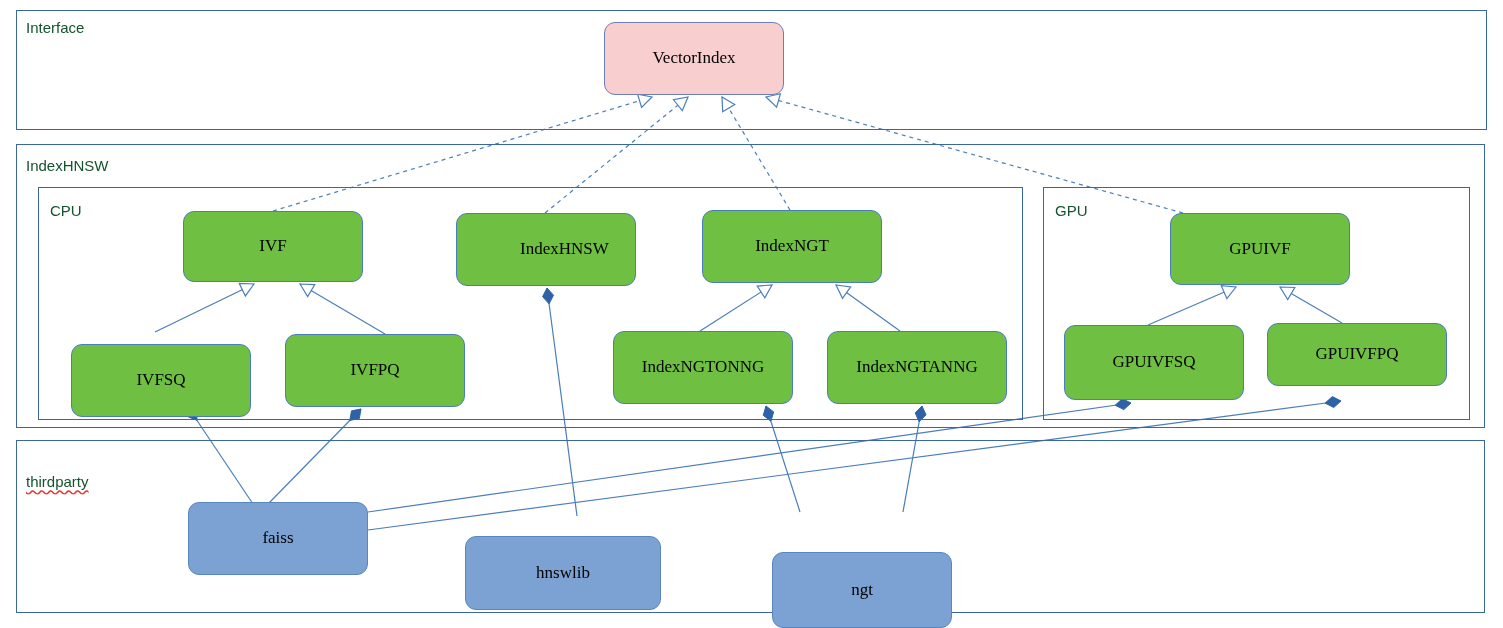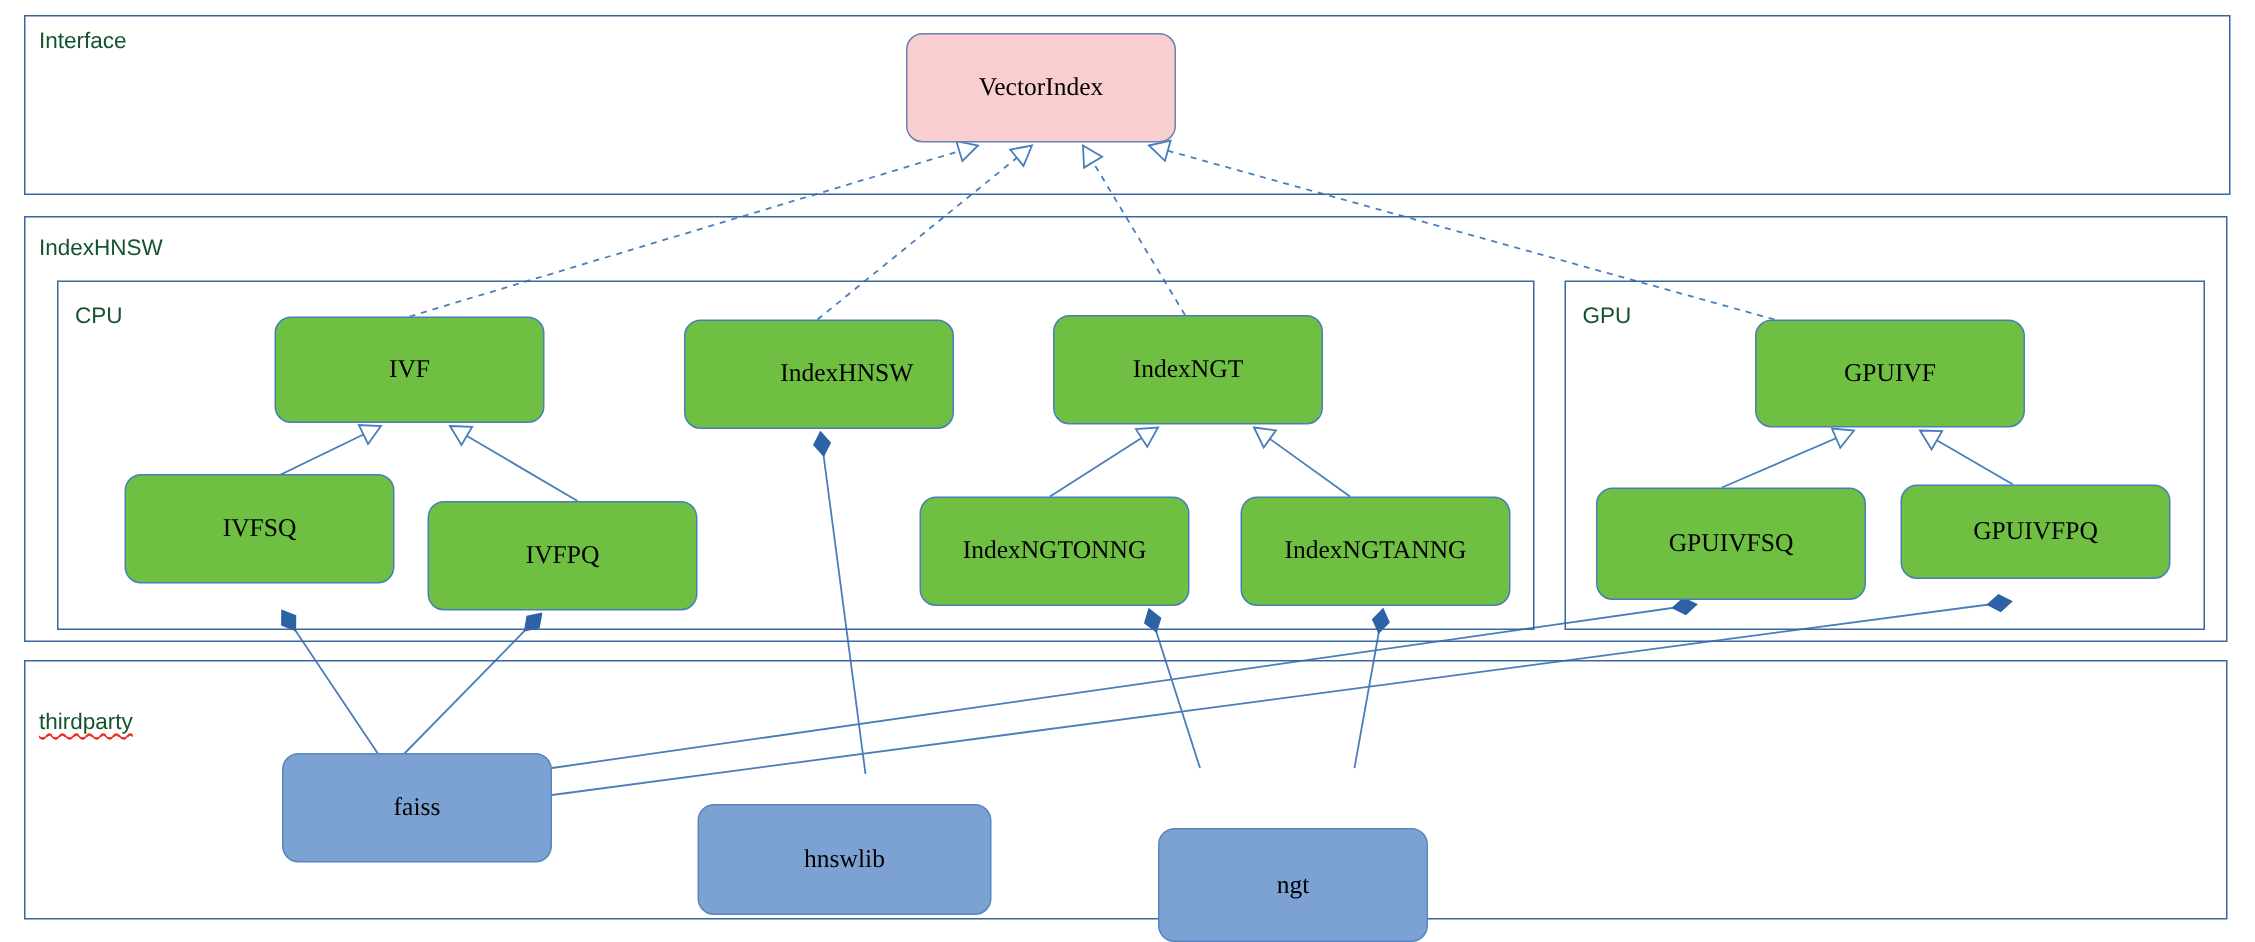--- a/index.html
+++ b/index.html
@@ -114,21 +114,21 @@
       <div class="panel" style="left: 1043px; top: 187px; width: 427px; height: 233px;"></div>
       <div class="panel-label" style="left: 1055px; top: 203px;">GPU</div>
       <div class="panel" style="left: 16px; top: 440px; width: 1469px; height: 173px;"></div>
       <div class="panel-label misspelled" style="left: 26px; top: 474px;">thirdparty</div>
     </div>
   <div id="node-layer">
       <div class="node iface" style="left: 604px; top: 22px; width: 180px; height: 73px;">VectorIndex</div>
       <div class="node impl" style="left: 183px; top: 211px; width: 180px; height: 71px;">IVF</div>
       <div class="node impl" style="left: 456px; top: 213px; width: 180px; height: 73px; padding-left: 37px;">IndexHNSW</div>
       <div class="node impl" style="left: 702px; top: 210px; width: 180px; height: 73px;">IndexNGT</div>
-      <div class="node impl" style="left: 71px; top: 316px; width: 180px; height: 73px; margin-left: 12px;">IVFSQ</div>
+      <div class="node impl" style="left: 71px; top: 344px; width: 180px; height: 73px;">IVFSQ</div>
       <div class="node impl" style="left: 285px; top: 334px; width: 180px; height: 73px;">IVFPQ</div>
       <div class="node impl" style="left: 613px; top: 331px; width: 180px; height: 73px;">IndexNGTONNG</div>
       <div class="node impl" style="left: 827px; top: 331px; width: 180px; height: 73px;">IndexNGTANNG</div>
       <div class="node impl" style="left: 1170px; top: 213px; width: 180px; height: 72px;">GPUIVF</div>
       <div class="node impl" style="left: 1064px; top: 325px; width: 180px; height: 75px;">GPUIVFSQ</div>
       <div class="node impl" style="left: 1267px; top: 323px; width: 180px; height: 63px;">GPUIVFPQ</div>
       <div class="node thirdp" style="left: 188px; top: 502px; width: 180px; height: 73px;">faiss</div>
       <div class="node thirdp" style="left: 465px; top: 516px; width: 196px; height: 74px; margin-top: 20px;">hnswlib</div>
       <div class="node thirdp" style="left: 772px; top: 512px; width: 180px; height: 76px; margin-top: 40px;">ngt</div>
     </div>

